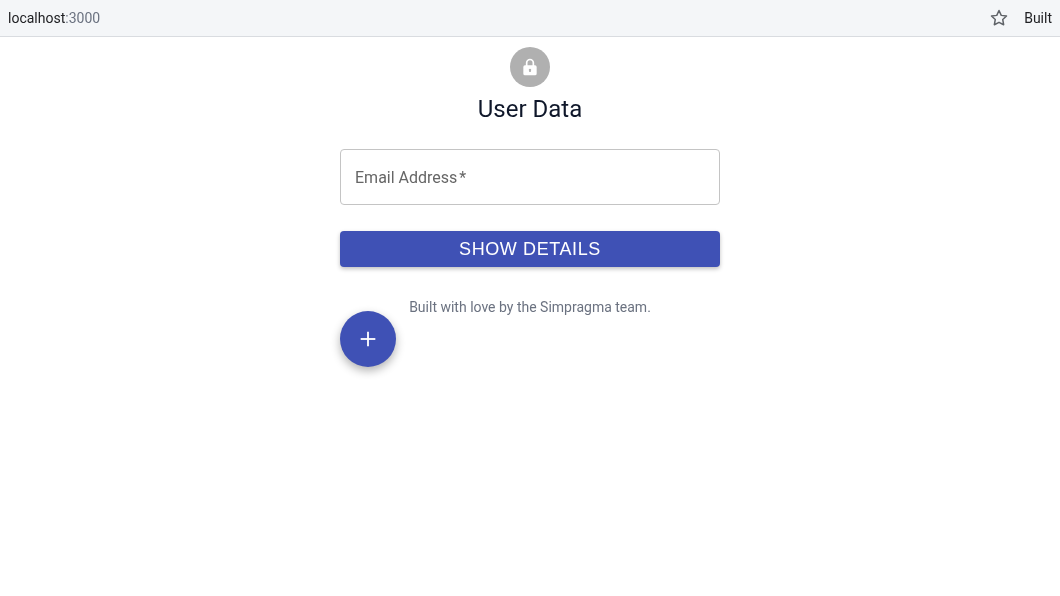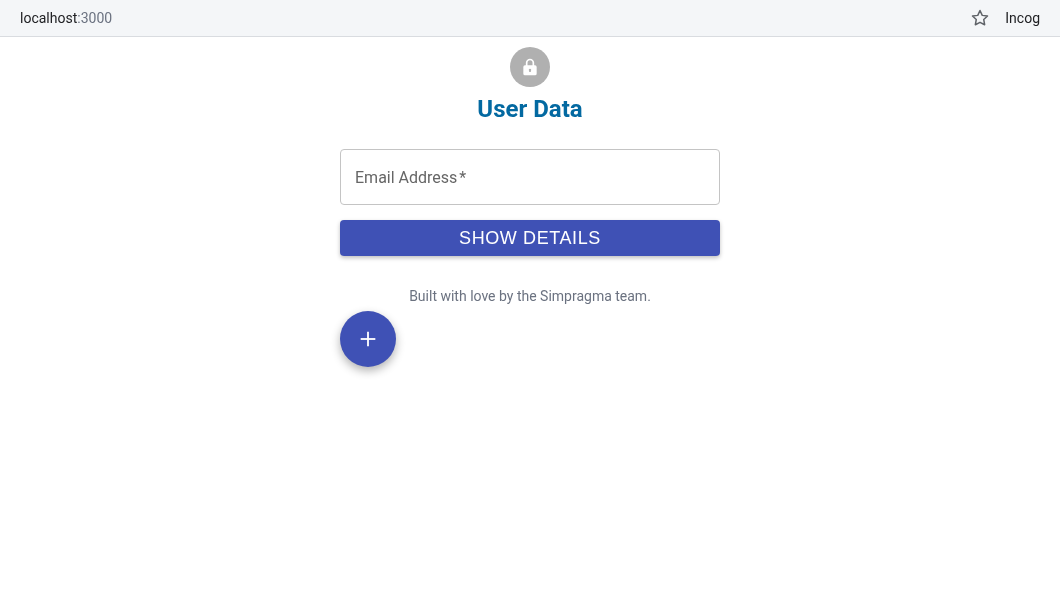--- a/index.html
+++ b/index.html
@@ -13,21 +13,21 @@
       width: 1060px;
       height: 596px;
       overflow: hidden;
     }
     .address-bar {
       height: 37px;
       background: #f4f6f8;
       border-bottom: 1px solid #d9dce0;
       display: flex;
       align-items: center;
-      padding: 0 20px;
+      padding: 0 8px;
       font-size: 14px;
       color: #202124;
       justify-content: space-between;
     }
     .address-left {
       display: flex;
       align-items: center;
     }
     .address-text .host {
       color: #202124;
@@ -65,39 +65,39 @@
       justify-content: center;
       margin-bottom: 8px;
     }
     .lock-badge svg {
       width: 20px;
       height: 20px;
       fill: #fff;
     }
     .page-title {
       font-size: 24px;
-      font-weight: 700;
-      color: #0369a1;
+      font-weight: 400;
+      color: #0f172a;
       margin-bottom: 26px;
     }
     .form-wrap {
       width: 380px;
       display: flex;
       flex-direction: column;
       position: relative;
     }
     .text-field {
       position: relative;
       border: 1px solid #c4c4c4;
       border-radius: 4px;
       height: 56px;
       display: flex;
       align-items: center;
       padding: 0 14px;
-      margin-bottom: 15px;
+      margin-bottom: 26px;
     }
     .text-field label {
       color: #666;
       font-size: 16px;
       pointer-events: none;
     }
     .text-field label .asterisk {
       margin-left: 2px;
     }
     .text-field input {
@@ -157,21 +157,21 @@
     <span class="address-text">
       <span class="host">localhost</span><span class="port">:3000</span>
     </span>
   </div>
   <div class="address-right">
     <span class="star-icon">
       <svg viewBox="0 0 24 24" fill="none" stroke="#5f6368" stroke-width="2" stroke-linejoin="round" stroke-linecap="round">
         <polygon points="12 2 15 8.5 22 9.3 17 14.1 18.2 21 12 17.8 5.8 21 7 14.1 2 9.3 9 8.5 12 2"></polygon>
       </svg>
     </span>
-    <span class="incog-label">Incog</span>
+    <span class="incog-label">Built</span>
   </div>
 </div>
 
 <div class="page">
   <div class="lock-badge">
     <svg viewBox="0 0 24 24">
       <path d="M12 2a5 5 0 0 0-5 5v3H6a2 2 0 0 0-2 2v8a2 2 0 0 0 2 2h12a2 2 0 0 0 2-2v-8a2 2 0 0 0-2-2h-1V7a5 5 0 0 0-5-5zm-3 5a3 3 0 1 1 6 0v3H9V7zm3 7a1.5 1.5 0 0 1 1 2.6V18h-2v-1.4A1.5 1.5 0 0 1 12 14z"></path>
     </svg>
   </div>
 

